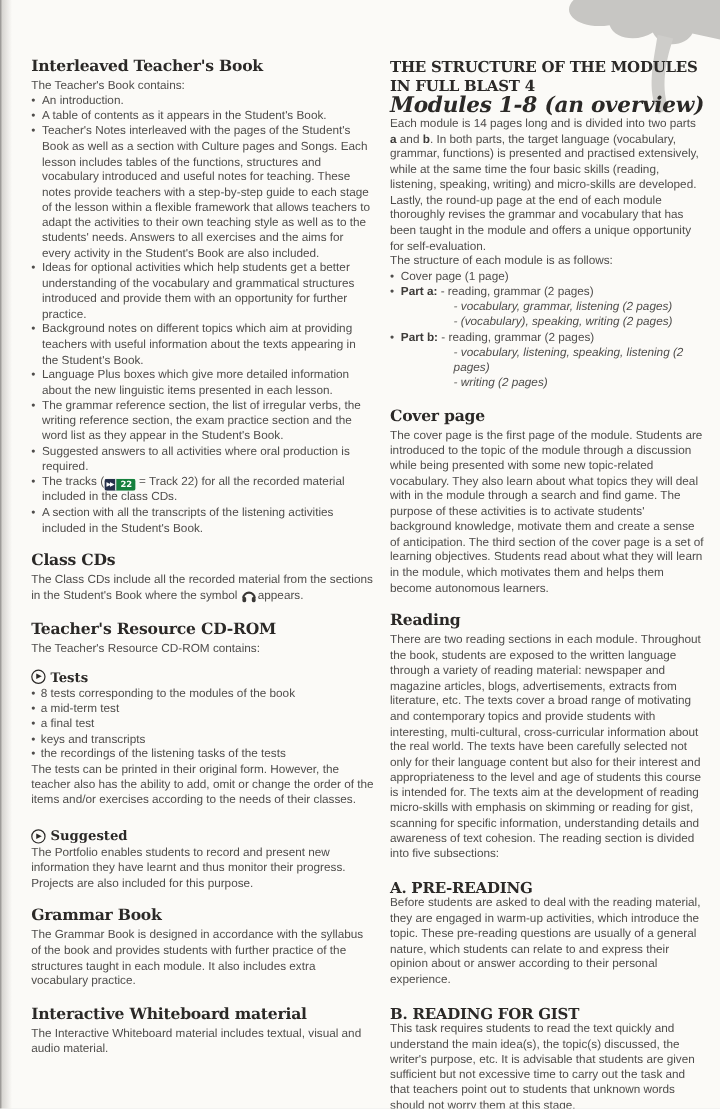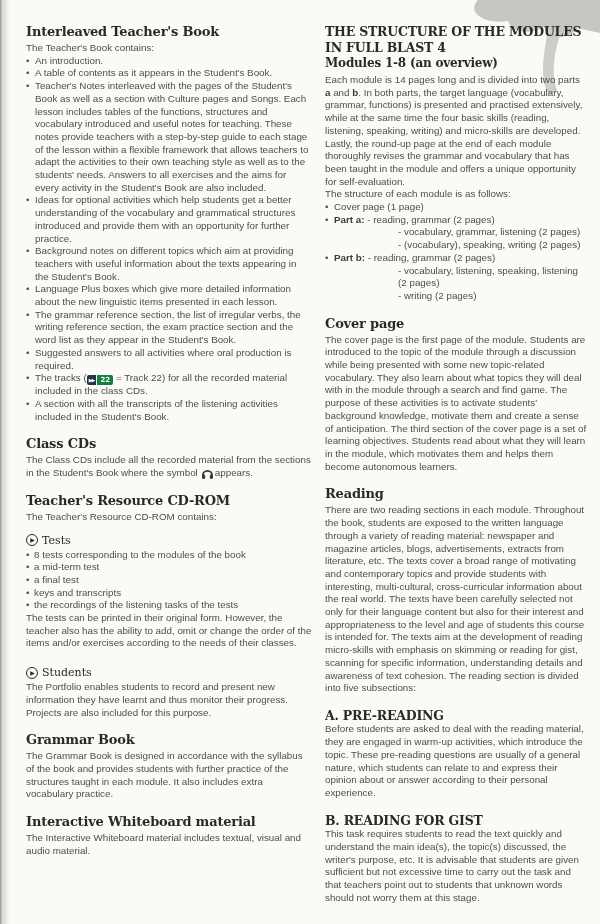--- a/index.html
+++ b/index.html
@@ -1,39 +1,39 @@
 <!DOCTYPE html>
 <html><head>
 <meta charset="utf-8">
 <style>
   html,body{margin:0;padding:0;background:#e8e8e6;}
   .page{position:relative;width:600px;height:924px;background:#fbfaf7;overflow:hidden;
         font-family:"Liberation Sans",sans-serif;color:#4f4d4b;}
   .page::before{content:"";position:absolute;left:0;top:0;bottom:0;width:10px;
         background:linear-gradient(to right,#8f8d8a 0,#d8d6d2 2px,rgba(251,250,247,0) 10px);z-index:2;}
   .scan-blob{position:absolute;top:0;right:0;z-index:1;}
-  .col{position:absolute;top:24px;z-index:3;}
+  .col{position:absolute;top:48px;z-index:3;}
   .col-left{left:26px;width:286px;}
   .col-right{left:325px;width:263px;}
   h2{font-family:"DejaVu Serif","Liberation Serif",serif;font-weight:700;color:#2b2927;
      font-size:13px;line-height:15px;margin:0 0 3px 0;letter-spacing:-0.2px;}
   .mt{margin-top:13px;}
-  h3.sub{font-family:"DejaVu Serif","Liberation Serif",serif;font-weight:400;color:#2b2927;
+  h3.sub{font-family:"DejaVu Serif","Liberation Serif",serif;font-weight:700;color:#2b2927;
      font-size:11px;margin:10px 0 2px 0;display:flex;align-items:center;gap:4px;}
   h2.caps{font-size:12.5px;line-height:15.5px;margin-bottom:0;}
-  h2.subtitle{font-size:12px;margin:1px 0 3px 0;}
+  h2.subtitle{font-size:18px;margin:1px 0 3px 0;font-style:italic;}
   p,li{font-size:9.8px;line-height:12.7px;margin:0;}
   p.gap{margin-top:0;}
   ul{list-style:none;margin:0;padding:0;}
   ul.bullets>li{position:relative;padding-left:9px;}
   ul.bullets>li::before{content:"\2022";position:absolute;left:0;top:0;color:#4f4d4b;}
   ul.inner{}
   ul.inner>li{position:relative;padding-left:8px;}
   ul.inner>li::before{content:"\2022";position:absolute;left:0;top:0;}
-  .cont{margin-left:64px;}
+  .cont{margin-left:44px;font-style:italic;}
   b,.bld{font-weight:700;color:#3d3b39;}
   
   .track-badge{display:inline-flex;align-items:center;vertical-align:-1px;height:10px;
      border-radius:2px;overflow:hidden;font-family:"DejaVu Sans",sans-serif;}
   .tb-left{background:#26304a;color:#fff;font-size:5px;line-height:10px;padding:0 2px;
      border-right:1px solid #fff;letter-spacing:-1px;}
   .tb-right{background:#15803d;color:#fff;font-size:7px;font-weight:700;line-height:10px;padding:0 3px;}
   
   .play-circle{display:inline-flex;align-items:center;justify-content:center;width:10px;height:10px;
      border:1.2px solid #2b2927;border-radius:50%;flex:0 0 auto;}
@@ -100,21 +100,21 @@
         <li>a final test</li>
         <li>keys and transcripts</li>
         <li>the recordings of the listening tasks of the tests</li>
       </ul>
       <p>The tests can be printed in their original form. However, the teacher also has the ability to add, omit or change the order of the items and/or exercises according to the needs of their classes.</p>
 
       <h3 class="sub" style="margin-top:16px;">
         <span class="play-circle">
             <i>▶</i>
           </span>
-        <span>Students</span>
+        <span>Suggested</span>
       </h3>
       <p>The Portfolio enables students to record and present new information they have learnt and thus monitor their progress. Projects are also included for this purpose.</p>
     </section>
 
     <section>
       <h2 class="mt">Grammar Book</h2>
       <p>The Grammar Book is designed in accordance with the syllabus of the book and provides students with further practice of the structures taught in each module. It also includes extra vocabulary practice.</p>
     </section>
 
     <section>

